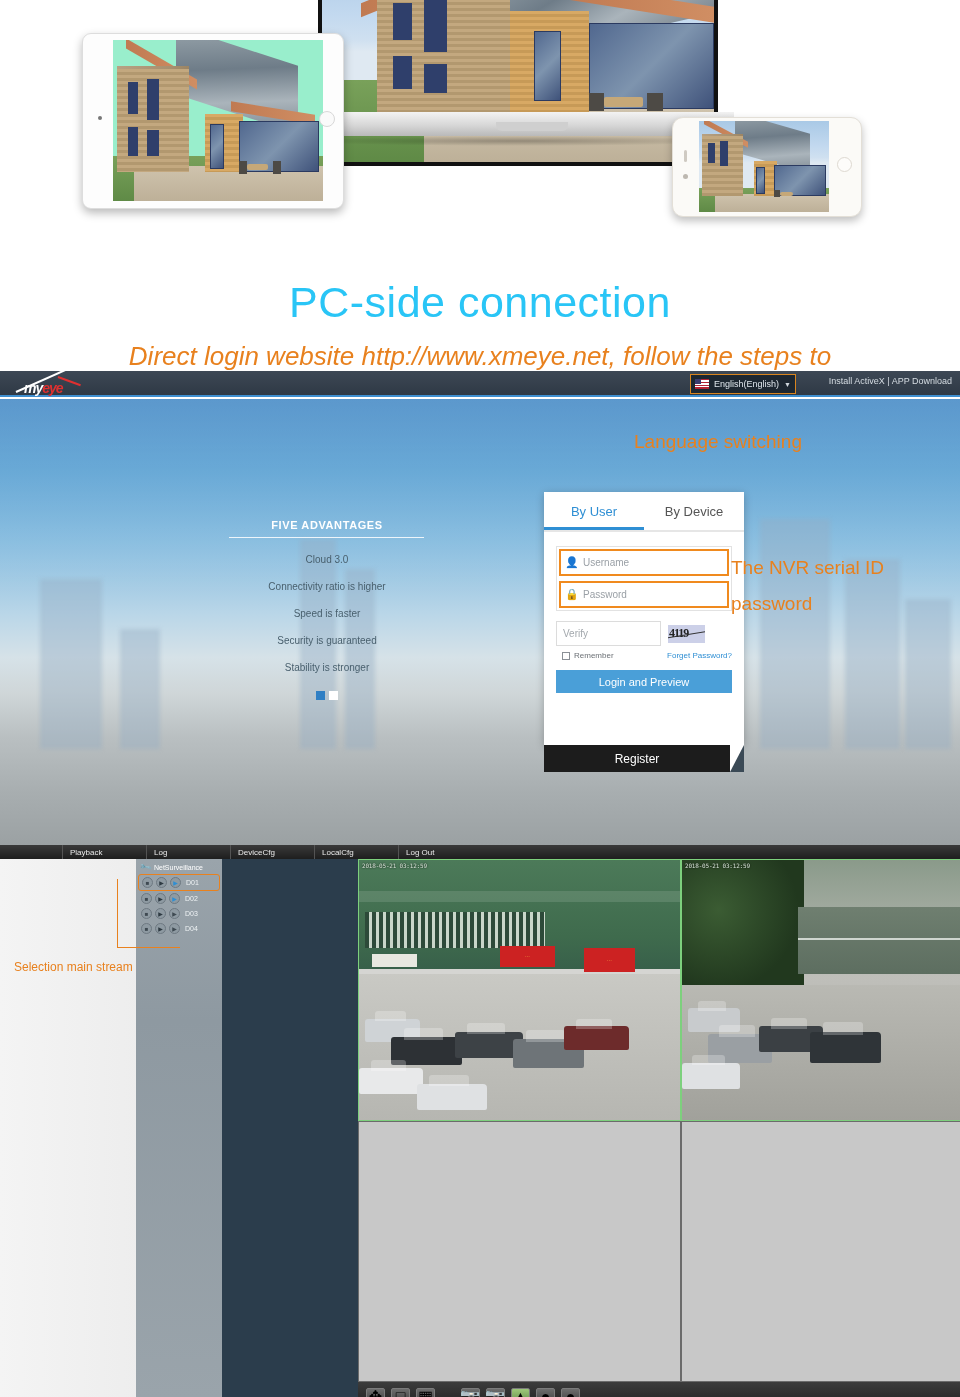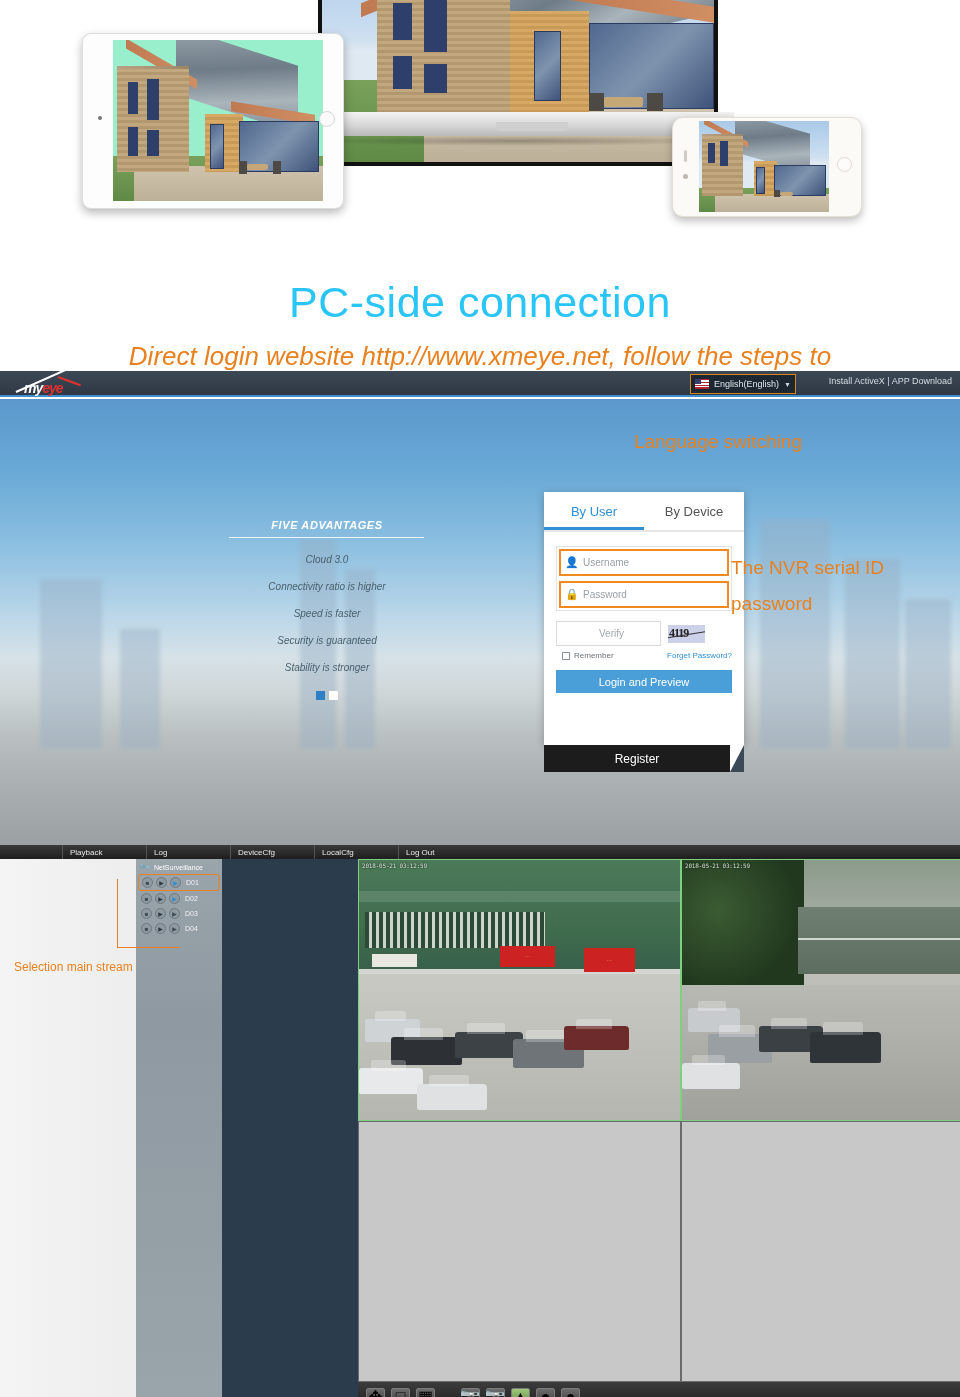--- a/index.html
+++ b/index.html
@@ -96,21 +96,21 @@
   #xm-links span{ cursor:pointer; }
 
   #xm-bg{ position:absolute; left:0; top:28px; width:960px; height:446px;
     background:
       linear-gradient(to bottom, rgba(255,255,255,.15), rgba(255,255,255,0) 45%),
       linear-gradient(to bottom,#3f86c4 0%,#59a0d2 16%,#86bcdf 32%,#b9d6e8 48%,#d6e2e8 58%,#cfd6d8 66%,#b9bfc1 76%,#a8aeb0 88%,#9ba1a3 100%);
   }
   
   .bld{ position:absolute; bottom:96px; background:rgba(150,175,195,.42); filter:blur(2px); }
 
-  #five{ position:absolute; left:247px; top:120px; width:160px; text-align:center; color:#4a5a66;font-style:italic; }
+  #five{ position:absolute; left:247px; top:120px; width:160px; text-align:center; color:#4a5a66; }
   #five .hd{ font-size:11px; font-weight:bold; color:#ffffff; letter-spacing:.6px; }
   #five .rule{ width:195px; margin:6px 0 0 -18px; height:1px; background:rgba(255,255,255,.85);}
   #five .adv{ font-size:10px; margin-top:16px; color:#49606e; }
   #five .dots{ margin-top:18px; display:flex; gap:4px; justify-content:center; }
   #five .dots i{ width:9px; height:9px; display:block; background:#2f7fc4; }
   #five .dots i.off{ background:#ffffff; }
 
   
   #login{ position:absolute; left:544px; top:93px; width:200px; height:253px;
      background:#fff; box-shadow:0 2px 8px rgba(0,0,0,.25); }
@@ -118,21 +118,21 @@
   #login .tab{ flex:1; display:flex; align-items:center; justify-content:center;
      font-size:13px; color:#555; cursor:pointer; }
   #login .tab.active{ color:#2f8fd4; box-shadow: inset 0 -3px 0 #2f8fd4; }
   #login .fields{ margin:14px 12px 0 12px; border:1px solid #e2e2e2; padding:2px; }
   .fld{ position:relative; height:27px; border:2px solid #f08a1e; background:#fff; display:flex; align-items:center; }
   .fld + .fld{ margin-top:5px; }
   .fld .fico{ width:22px; text-align:center; font-size:11px; color:#3a3a3a; }
   .fld .ftxt{ font-size:10px; color:#9aa0a6; }
   #verify-row{ margin:10px 12px 0 12px; display:flex; align-items:center; gap:7px; }
   #verify-box{ width:105px; height:25px; border:1px solid #dcdcdc; display:flex; align-items:center;
-     padding-left:6px; font-size:10px; color:#a3a8ad;justify-content:center; }
+     padding-left:6px; font-size:10px; color:#a3a8ad; }
   #captcha{ width:37px; height:18px; background:#ccd0e8; position:relative; overflow:hidden; }
   #captcha .code{ position:absolute; left:1px; top:1px; font-size:12px; font-weight:bold;
      color:#222; letter-spacing:-1px; font-family:"Liberation Serif", serif; }
   #captcha .ln{ position:absolute; left:-3px; top:9px; width:46px; height:1px; background:#333; transform:rotate(-9deg); }
   #remember-row{ margin:5px 12px 0 18px; display:flex; align-items:flex-end; justify-content:space-between; }
   #remember-row .lf{ display:flex; align-items:center; gap:4px; font-size:8px; color:#6b7075; }
   #remember-row .cb{ width:8px; height:8px; border:1px solid #8b9096; background:#fff; display:block; }
   #forgot{ font-size:8px; color:#2f8fd4; cursor:pointer; }
   #login-btn{ margin:10px 12px 0 12px; height:23px; background:#4a9fd8; color:#fff;
      font-size:11px; display:flex; align-items:center; justify-content:center; cursor:pointer; }

